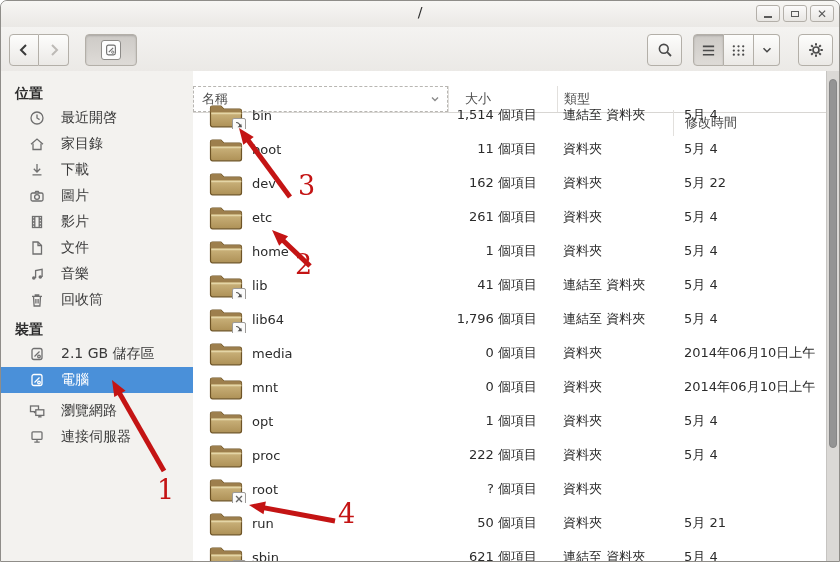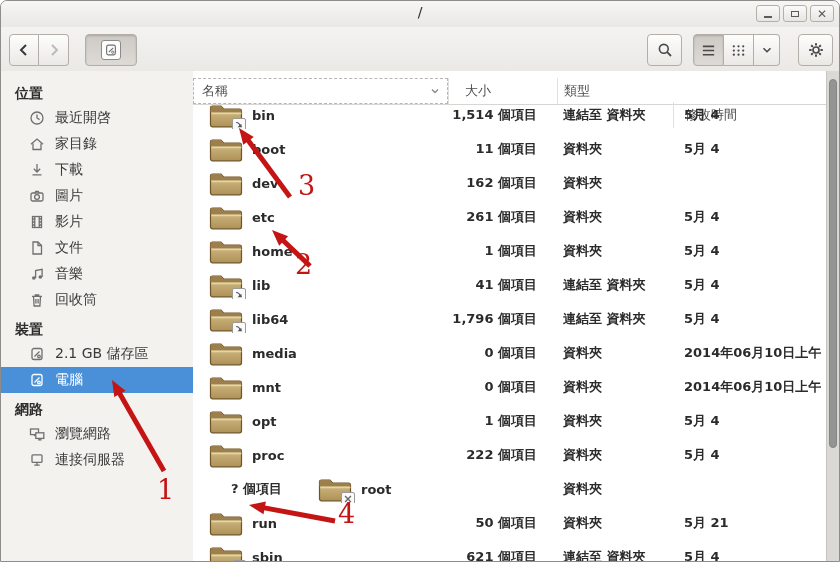--- a/index.html
+++ b/index.html
@@ -26,38 +26,38 @@
   .tb-seg:first-child{border-left:1px solid #b3afa8;border-radius:4px 0 0 4px;}
   .tb-seg:last-child{border-radius:0 4px 4px 0;}
   .pressed{background:linear-gradient(#cdcac6,#dedbd7)!important;box-shadow:inset 0 1px 2px rgba(0,0,0,.18);}
   .icn{display:inline-flex;align-items:center;justify-content:center;}
   .icn svg{display:block;}
   
   .content{position:absolute;left:0;top:70px;right:0;bottom:0;}
   .sidebar{position:absolute;left:0;top:0;bottom:0;width:212px;background:#f3f2ef;
     border-right:1px solid #bcb9b4;box-sizing:border-box;padding-top:6px;overflow:hidden;}
   .sb-header{height:23px;line-height:23px;padding-left:14px;font-weight:bold;font-size:14px;color:#2d2d2d;}
-  .sb-item{height:26px;display:flex;align-items:center;padding-left:28px;gap:10px;font-size:14px;color:#3a3a3a;cursor:default;}
+  .sb-item{height:26px;display:flex;align-items:center;padding-left:28px;gap:16px;font-size:14px;color:#3a3a3a;cursor:default;}
   .sb-item .icn{width:16px;height:16px;}
   .sb-item.selected{background:#4a90d9;color:#ffffff;}
   .sb-item.selected svg *{stroke:#ffffff !important;fill:none !important;}
   .sb-section{margin-top:5px;}
   .grip{position:absolute;right:3px;top:228px;display:flex;flex-direction:column;gap:6px;}
   .grip i{width:3px;height:3px;background:#b4b1ac;display:block;}
   
   .main{position:absolute;left:192px;top:0;right:0;bottom:0;background:#fff;overflow:hidden;}
-  .list-header{position:absolute;left:0;top:7px;height:27px;right:13px;display:flex;
+  .list-header{position:absolute;left:0;top:15px;height:27px;right:13px;display:flex;
     border-bottom:1px solid #d8d6d3;background:#fff;box-sizing:border-box;font-size:13px;color:#4c4c4c;}
   .hcell{box-sizing:border-box;display:flex;align-items:center;height:100%;}
   .h-name{width:255px;border:1px dashed #b8b6b2;padding-left:8px;justify-content:space-between;padding-right:6px;}
   .h-size{width:109px;border-left:1px solid #e2e0dd;padding-left:16px;}
   .h-type{width:116px;border-left:1px solid #e2e0dd;padding-left:6px;}
   .h-date{flex:1;border-left:1px solid #e2e0dd;padding-left:11px;margin-top:24px;}
   .rows{position:absolute;left:0;top:27px;right:13px;bottom:0;overflow:hidden;}
-  .row{height:34px;display:flex;align-items:center;font-size:13px;color:#2b2b2b;font-weight:bold;}
+  .row{height:34px;display:flex;align-items:center;font-size:13px;color:#2b2b2b;}
   .cell{box-sizing:border-box;white-space:nowrap;overflow:hidden;}
   .c-name{width:255px;display:flex;align-items:center;padding-left:16px;gap:9px;}
   .c-size{width:109px;text-align:right;padding-right:20px;}
   .c-type{width:116px;padding-left:6px;}
   .c-date{flex:1;padding-left:11px;}
   .folder{position:relative;width:34px;height:27px;flex:0 0 34px;}
   .emblem{position:absolute;right:-3px;bottom:-3px;width:14px;height:14px;background:#fbfbfb;
     border:1px solid #9c9a97;border-radius:2px;box-sizing:border-box;display:flex;align-items:center;justify-content:center;}
   
   .scrollbar{position:absolute;right:0;top:0;bottom:0;width:13px;background:#dbd9d6;border-left:1px solid #c6c4c1;box-sizing:border-box;}
@@ -270,21 +270,20 @@
                 <svg width="16" height="16" viewBox="0 0 16 16">
                   <rect x="3" y="2.5" width="10" height="11" rx="2" fill="none" stroke="#6f6f6f" stroke-width="1.3"></rect>
                   <path d="M10.5 5.5 5.5 10.5" fill="none" stroke="#6f6f6f" stroke-width="1.3"></path>
                   <circle cx="10" cy="10.5" r="1.3" fill="none" stroke="#6f6f6f" stroke-width="1.3"></circle>
                 </svg>
               </span>
       <span>電腦</span>
     </div>
           </div>
           <div class="sb-section">
-    <div class="sb-header">網路</div>
             <div class="sb-item">
       <span class="icn">
                 <svg width="16" height="16" viewBox="0 0 16 16">
                   <rect x="1.5" y="3" width="8" height="5.6" fill="none" stroke="#6f6f6f" stroke-width="1.3"></rect>
                   <path d="M5.5 8.6v1.6" fill="none" stroke="#6f6f6f" stroke-width="1.3"></path>
                   <rect x="6.8" y="6.8" width="8" height="5.6" fill="#f3f2ef" stroke="#6f6f6f" stroke-width="1.3"></rect>
                   <path d="M10.8 12.4v1.4M9 13.8h3.6" fill="none" stroke="#6f6f6f" stroke-width="1.3"></path>
                 </svg>
               </span>
       <span>瀏覽網路</span>
@@ -359,20 +358,21 @@
     <div class="cell c-name">
       <span class="folder"><svg width="34" height="27" viewBox="0 0 34 27">
  <path d="M1.5 6c0-1.2.9-2 2-2h8.4l3 3.2h15.6c1.1 0 2 .9 2 2v13.6c0 1.2-.9 2-2 2H3.5c-1.1 0-2-.8-2-2z" fill="url(#fg)" stroke="#6e5426" stroke-width="1.2"></path>
  <path d="M1.5 6c0-1.2.9-2 2-2h8.4l3 3.2h15.6c1.1 0 2 .9 2 2v1H1.5z" fill="#9d7f4d"></path>
  <path d="M2.3 10.7h30.2v1.6H2.3z" fill="#e9dcae" opacity=".85"></path>
 </svg></span>
       <span>dev</span>
     </div>
     <div class="cell c-size">162 個項目</div>
     <div class="cell c-type">資料夾</div>
+    <div class="cell c-date">5月 22</div>
   </div>
           <div class="row">
     <div class="cell c-name">
       <span class="folder"><svg width="34" height="27" viewBox="0 0 34 27">
  <path d="M1.5 6c0-1.2.9-2 2-2h8.4l3 3.2h15.6c1.1 0 2 .9 2 2v13.6c0 1.2-.9 2-2 2H3.5c-1.1 0-2-.8-2-2z" fill="url(#fg)" stroke="#6e5426" stroke-width="1.2"></path>
  <path d="M1.5 6c0-1.2.9-2 2-2h8.4l3 3.2h15.6c1.1 0 2 .9 2 2v1H1.5z" fill="#9d7f4d"></path>
  <path d="M2.3 10.7h30.2v1.6H2.3z" fill="#e9dcae" opacity=".85"></path>
 </svg></span>
       <span>etc</span>
     </div>
@@ -475,33 +475,33 @@
  <path d="M1.5 6c0-1.2.9-2 2-2h8.4l3 3.2h15.6c1.1 0 2 .9 2 2v1H1.5z" fill="#9d7f4d"></path>
  <path d="M2.3 10.7h30.2v1.6H2.3z" fill="#e9dcae" opacity=".85"></path>
 </svg></span>
       <span>proc</span>
     </div>
     <div class="cell c-size">222 個項目</div>
     <div class="cell c-type">資料夾</div>
     <div class="cell c-date">5月 4</div>
   </div>
           <div class="row">
-    <div class="cell c-size">? 個項目</div>
     <div class="cell c-name">
       <span class="folder"><svg width="34" height="27" viewBox="0 0 34 27">
  <path d="M1.5 6c0-1.2.9-2 2-2h8.4l3 3.2h15.6c1.1 0 2 .9 2 2v13.6c0 1.2-.9 2-2 2H3.5c-1.1 0-2-.8-2-2z" fill="url(#fg)" stroke="#6e5426" stroke-width="1.2"></path>
  <path d="M1.5 6c0-1.2.9-2 2-2h8.4l3 3.2h15.6c1.1 0 2 .9 2 2v1H1.5z" fill="#9d7f4d"></path>
  <path d="M2.3 10.7h30.2v1.6H2.3z" fill="#e9dcae" opacity=".85"></path>
 </svg><span class="emblem">
                   <svg width="10" height="10" viewBox="0 0 12 12">
                     <path d="M2.5 2.5 9.5 9.5M9.5 2.5 2.5 9.5" stroke="#666" stroke-width="1.6"></path>
                   </svg>
                 </span></span>
       <span>root</span>
     </div>
+    <div class="cell c-size">? 個項目</div>
     <div class="cell c-type">資料夾</div>
   </div>
           <div class="row">
     <div class="cell c-name">
       <span class="folder"><svg width="34" height="27" viewBox="0 0 34 27">
  <path d="M1.5 6c0-1.2.9-2 2-2h8.4l3 3.2h15.6c1.1 0 2 .9 2 2v13.6c0 1.2-.9 2-2 2H3.5c-1.1 0-2-.8-2-2z" fill="url(#fg)" stroke="#6e5426" stroke-width="1.2"></path>
  <path d="M1.5 6c0-1.2.9-2 2-2h8.4l3 3.2h15.6c1.1 0 2 .9 2 2v1H1.5z" fill="#9d7f4d"></path>
  <path d="M2.3 10.7h30.2v1.6H2.3z" fill="#e9dcae" opacity=".85"></path>
 </svg></span>
       <span>run</span>

